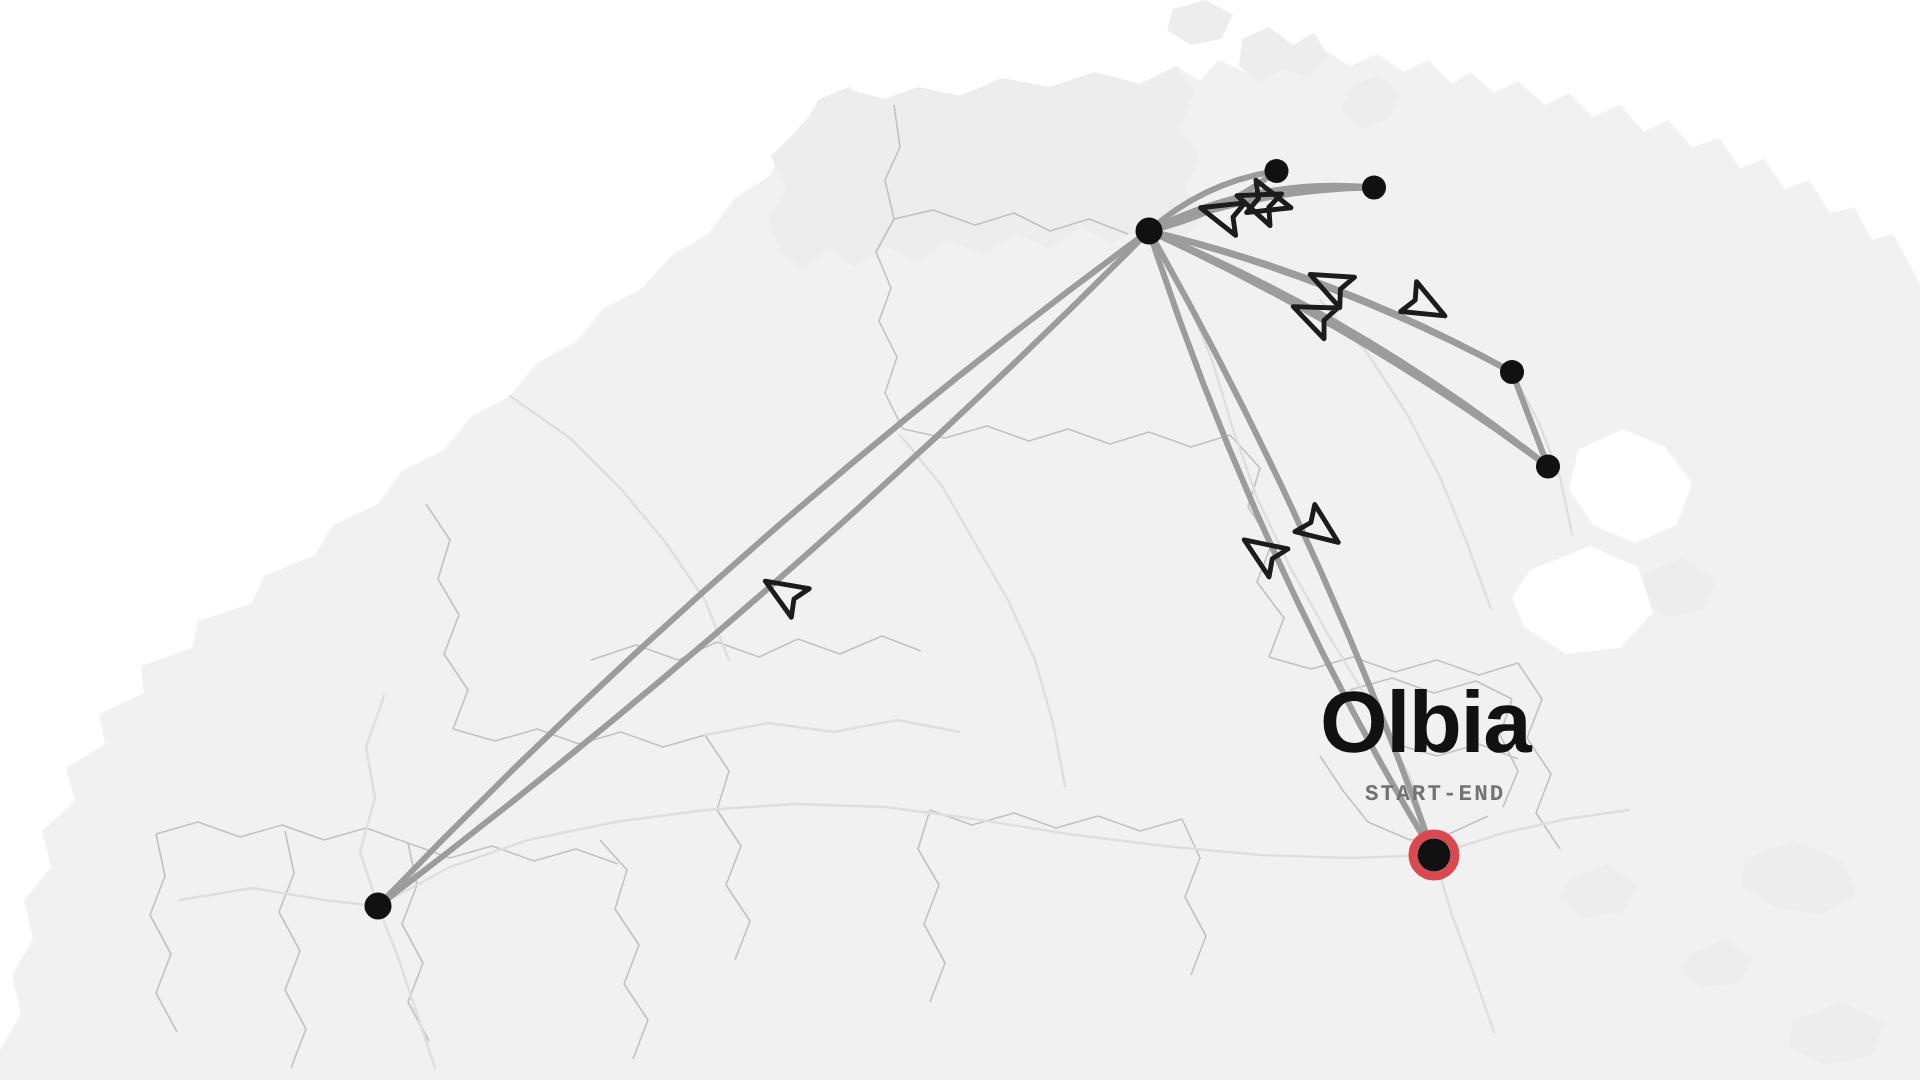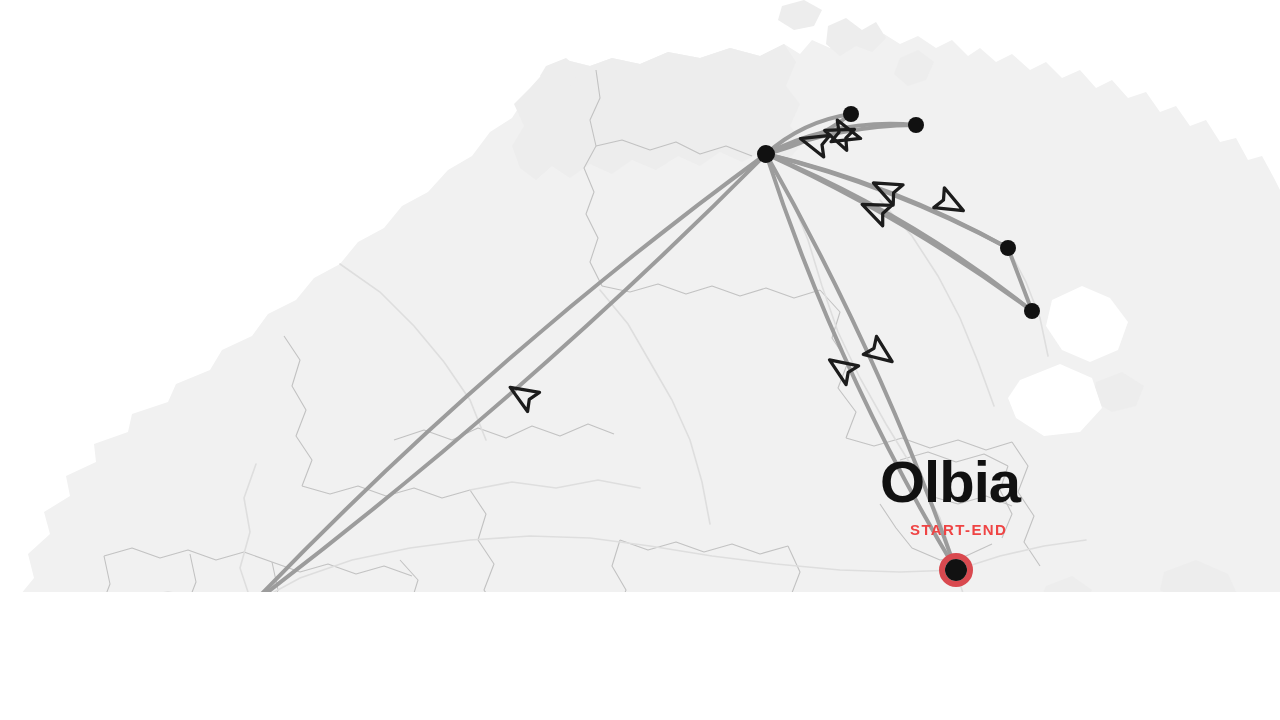--- a/index.html
+++ b/index.html
@@ -3,21 +3,21 @@
 <meta charset="utf-8">
 <style>
   html, body {
     margin: 0;
     padding: 0;
     background: #ffffff;
   }
   #stage {
     position: relative;
     width: 1280px;
-    height: 592px;
+    height: 720px;
     overflow: hidden;
     background: #ffffff;
     font-family: "Liberation Sans", sans-serif;
   }
   #mapsvg {
     position: absolute;
     inset: 0;
     width: 1280px;
     height: 720px;
     display: block;
@@ -178,16 +178,16 @@
           <circle cx="1032" cy="311" r="8" fill="#111111"></circle>
           <circle cx="252" cy="604" r="9" fill="#111111"></circle>
           <circle cx="956" cy="570" r="14" fill="none" stroke="#d9494f" stroke-width="6"></circle>
           <circle cx="956" cy="570" r="11" fill="#111111"></circle>
         </g>
     </g>
   </svg>
 
   <div class="label-layer">
     <div class="city-label" style="left: 880px; top: 448px; font-size: 58px; color: rgb(17, 17, 17);">Olbia</div>
-    <div class="city-sub" style="left:910px; top:521px; font-size:15px; color:#ef4444;">START-END</div>
+    <div class="city-sub" style="left:910px; top:521px; font-size:15px; color:#737373;font-family:Liberation Mono, monospace;">START-END</div>
   </div>
 
 </div>
 
 </body></html>

